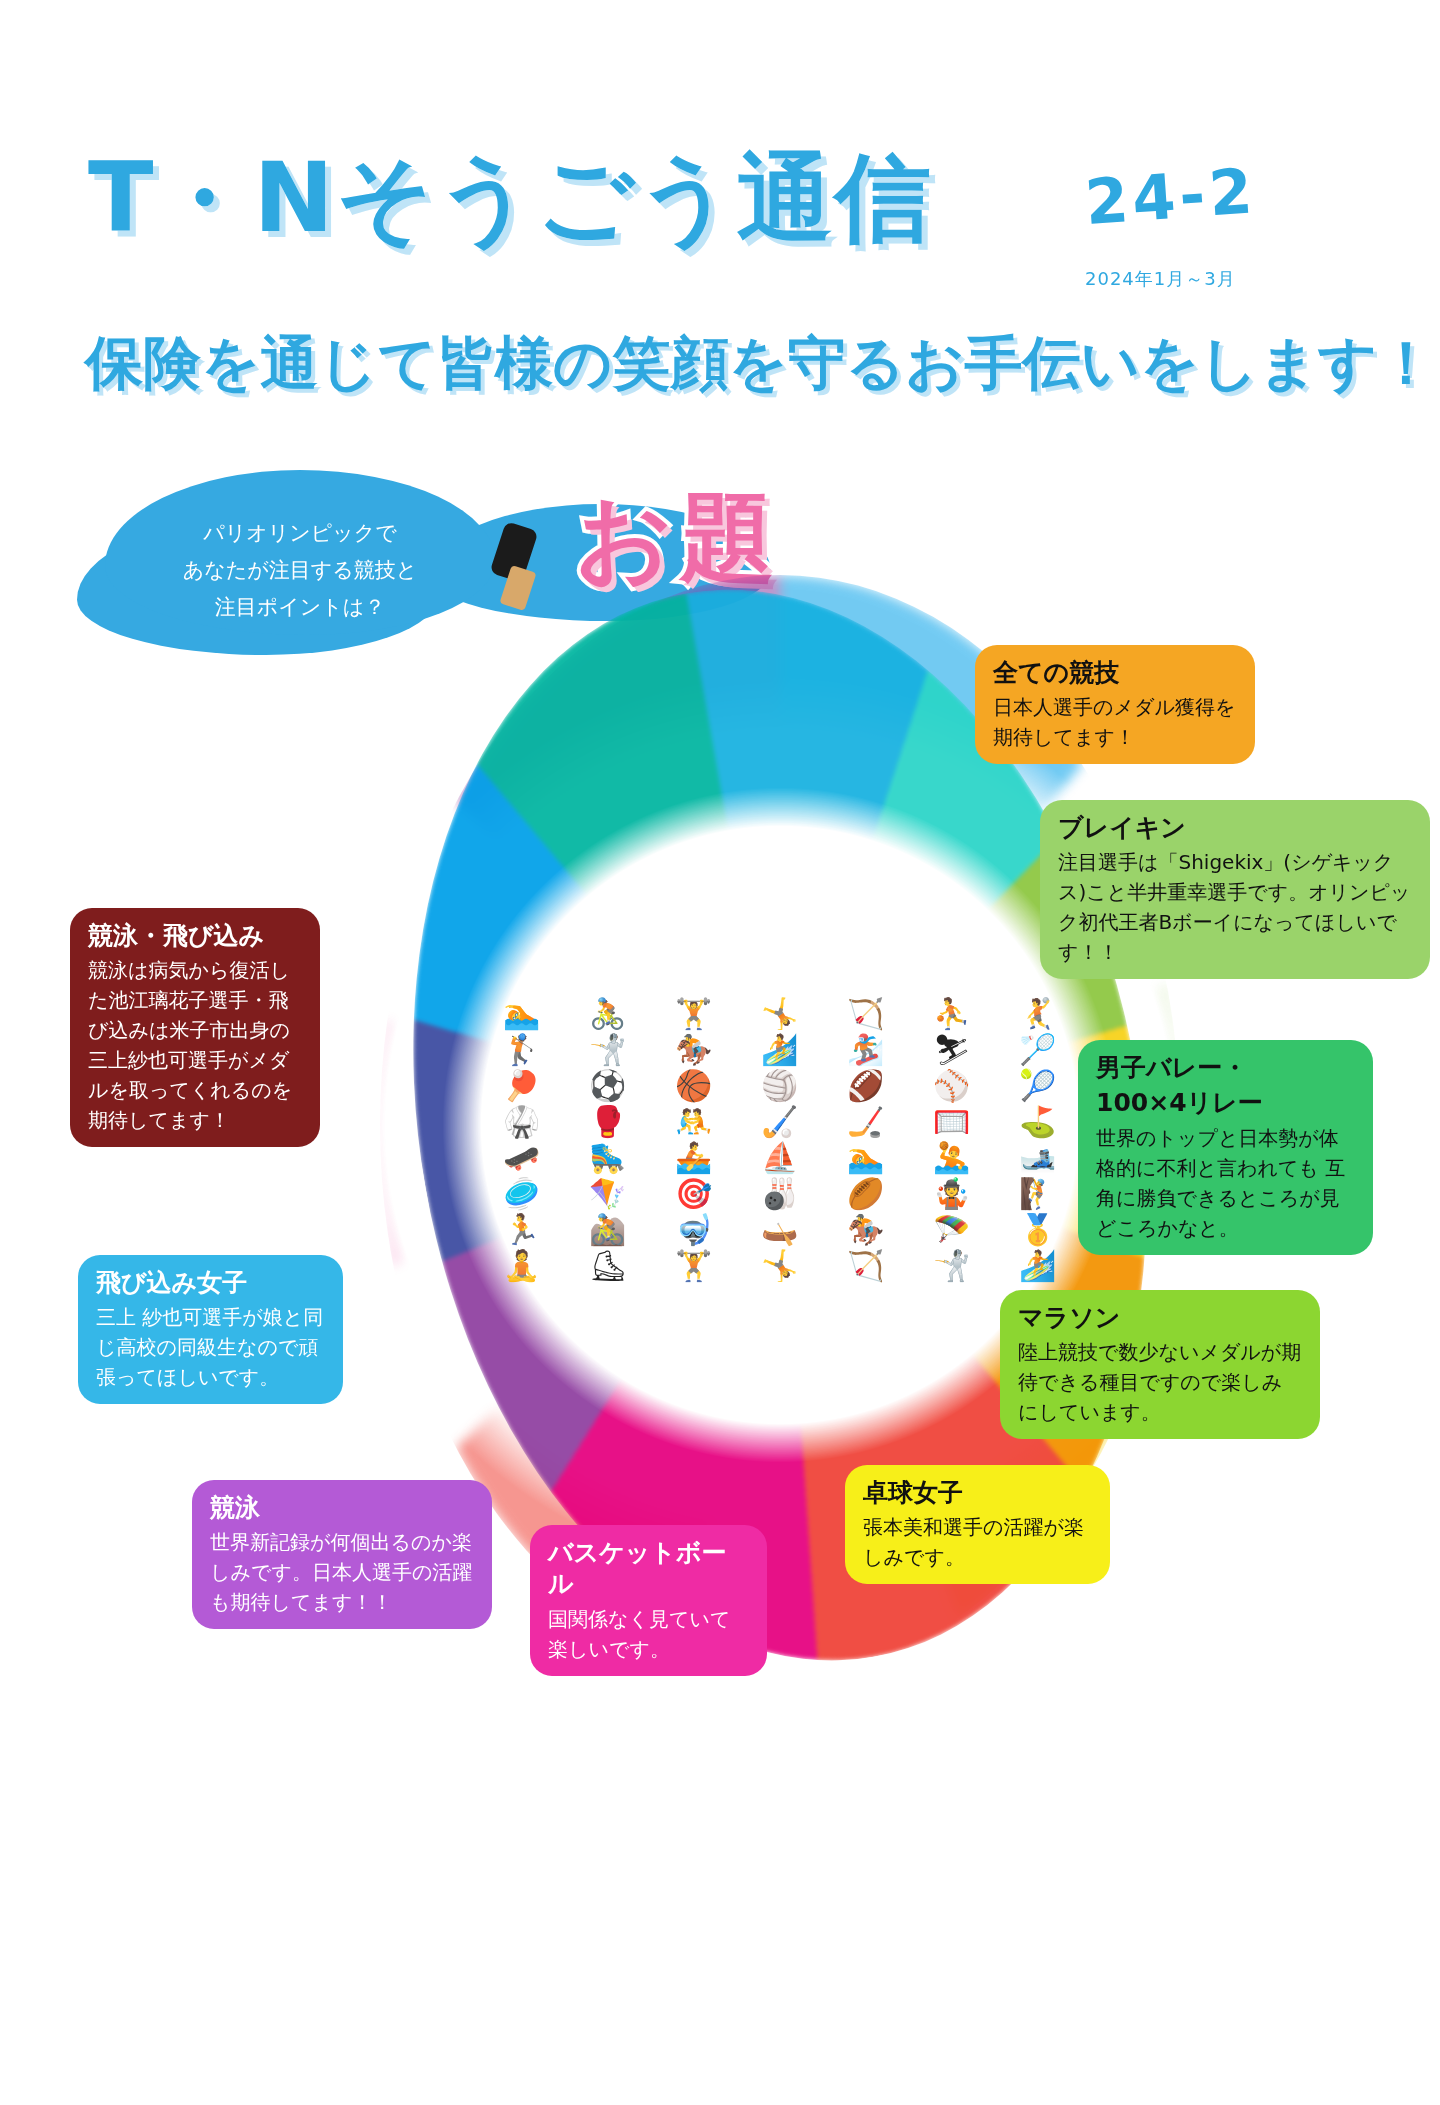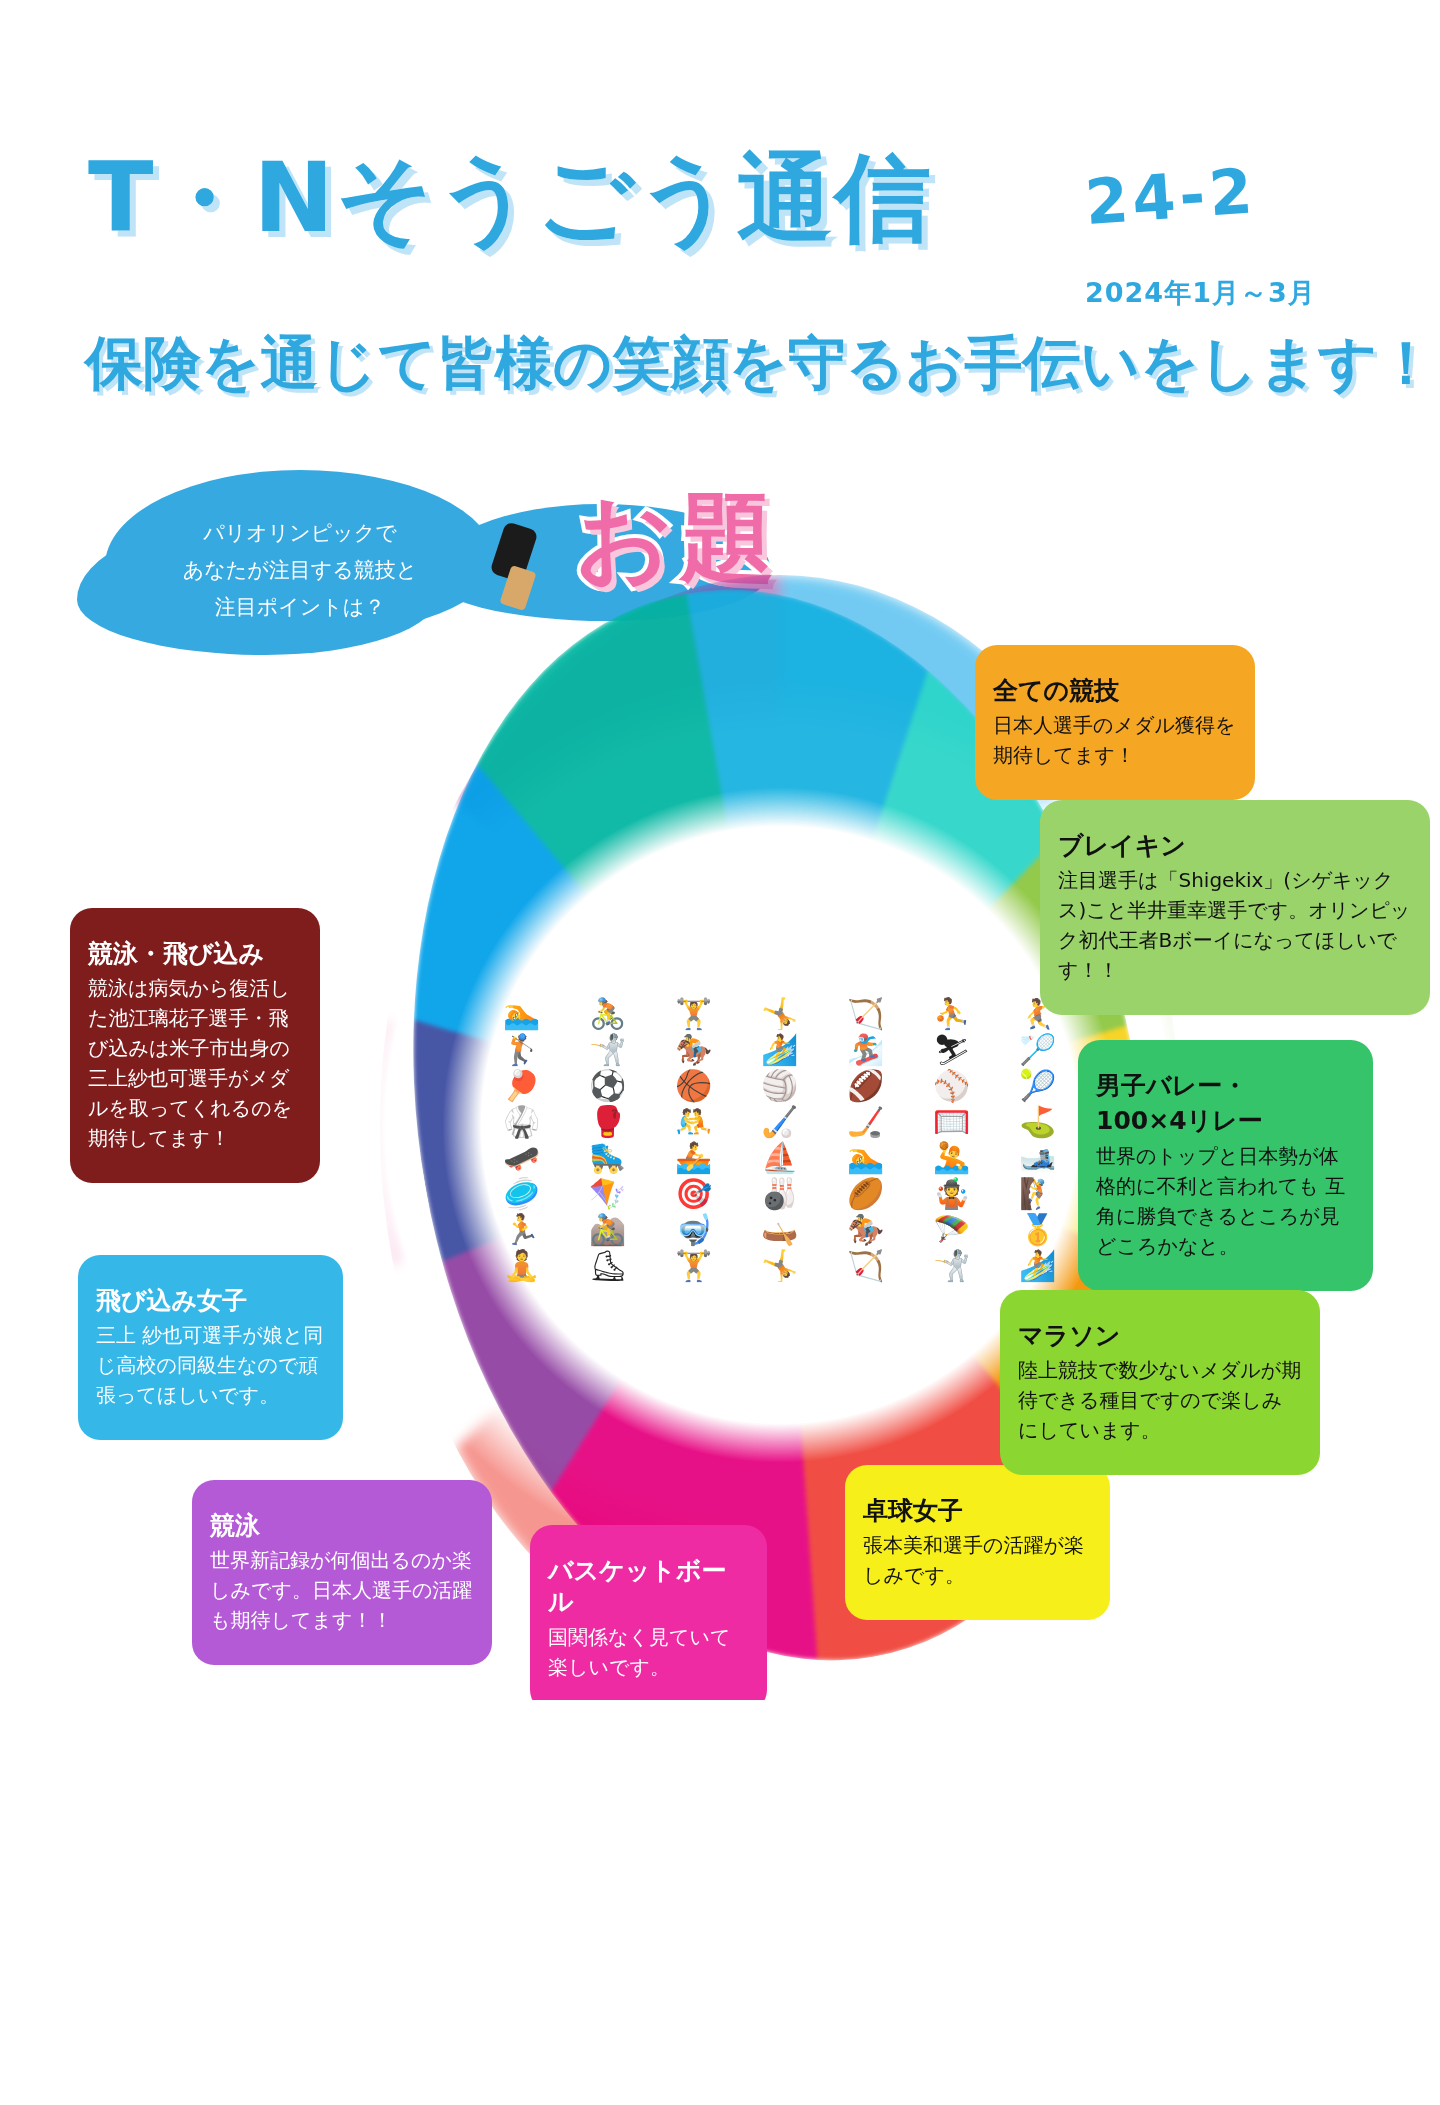--- a/index.html
+++ b/index.html
@@ -24,22 +24,22 @@
     white-space:nowrap;
   }
   .title-issue{
     position:absolute;left:1085px;top:160px;
     font-size:62px;font-weight:bold;color:#2fa8e0;
     -webkit-text-stroke:5px #ffffff;paint-order:stroke fill;
     letter-spacing:4px;
     transform:rotate(-4deg);
   }
   .title-period{
-    position:absolute;left:1085px;top:275px;
-    font-size:27px;font-weight:bold;color:#2fa8e0;
+    position:absolute;left:1085px;top:267px;
+    font-size:18px;font-weight:normal;color:#2fa8e0;
     letter-spacing:1px;
   }
   .title-sub{
     position:absolute;left:85px;top:325px;
     font-size:58px;font-weight:bold;color:#2fa8e0;
     -webkit-text-stroke:6px #ffffff;paint-order:stroke fill;
     text-shadow:4px 4px 0 #bfe4f7;
     white-space:nowrap;
   }
 
@@ -116,21 +116,21 @@
     align-content:center;
     justify-items:center;
     gap:6px 2px;
     font-size:30px;line-height:1;color:#111;
     padding-top:20px;
   }
   .pictos span{opacity:.92;}
 
   
   .box{
-    position:absolute;border-radius:22px;padding:30px 18px;box-sizing:border-box;
+    position:absolute;border-radius:22px;padding:12px 18px;box-sizing:border-box;
     color:#111;
   }
   .box .b-title{font-weight:bold;font-size:25px;line-height:1.25;margin-bottom:4px;}
   .box .b-body{font-size:20px;line-height:1.5;}
 
   #box-ita   {left:80px; top:740px;  width:305px; background:#b8cfe8;}
   #box-kyoei {left:70px; top:908px;  width:250px; background:#7f1d1d;color:#fff;}
   #box-tobi  {left:78px; top:1255px; width:265px; background:#35b7e8;color:#fff;}
   #box-kyoei2{left:192px;top:1480px; width:300px; background:#b45ad6;color:#fff;}
   #box-basket{left:530px;top:1525px; width:237px; background:#ef2ba4;color:#fff;}

